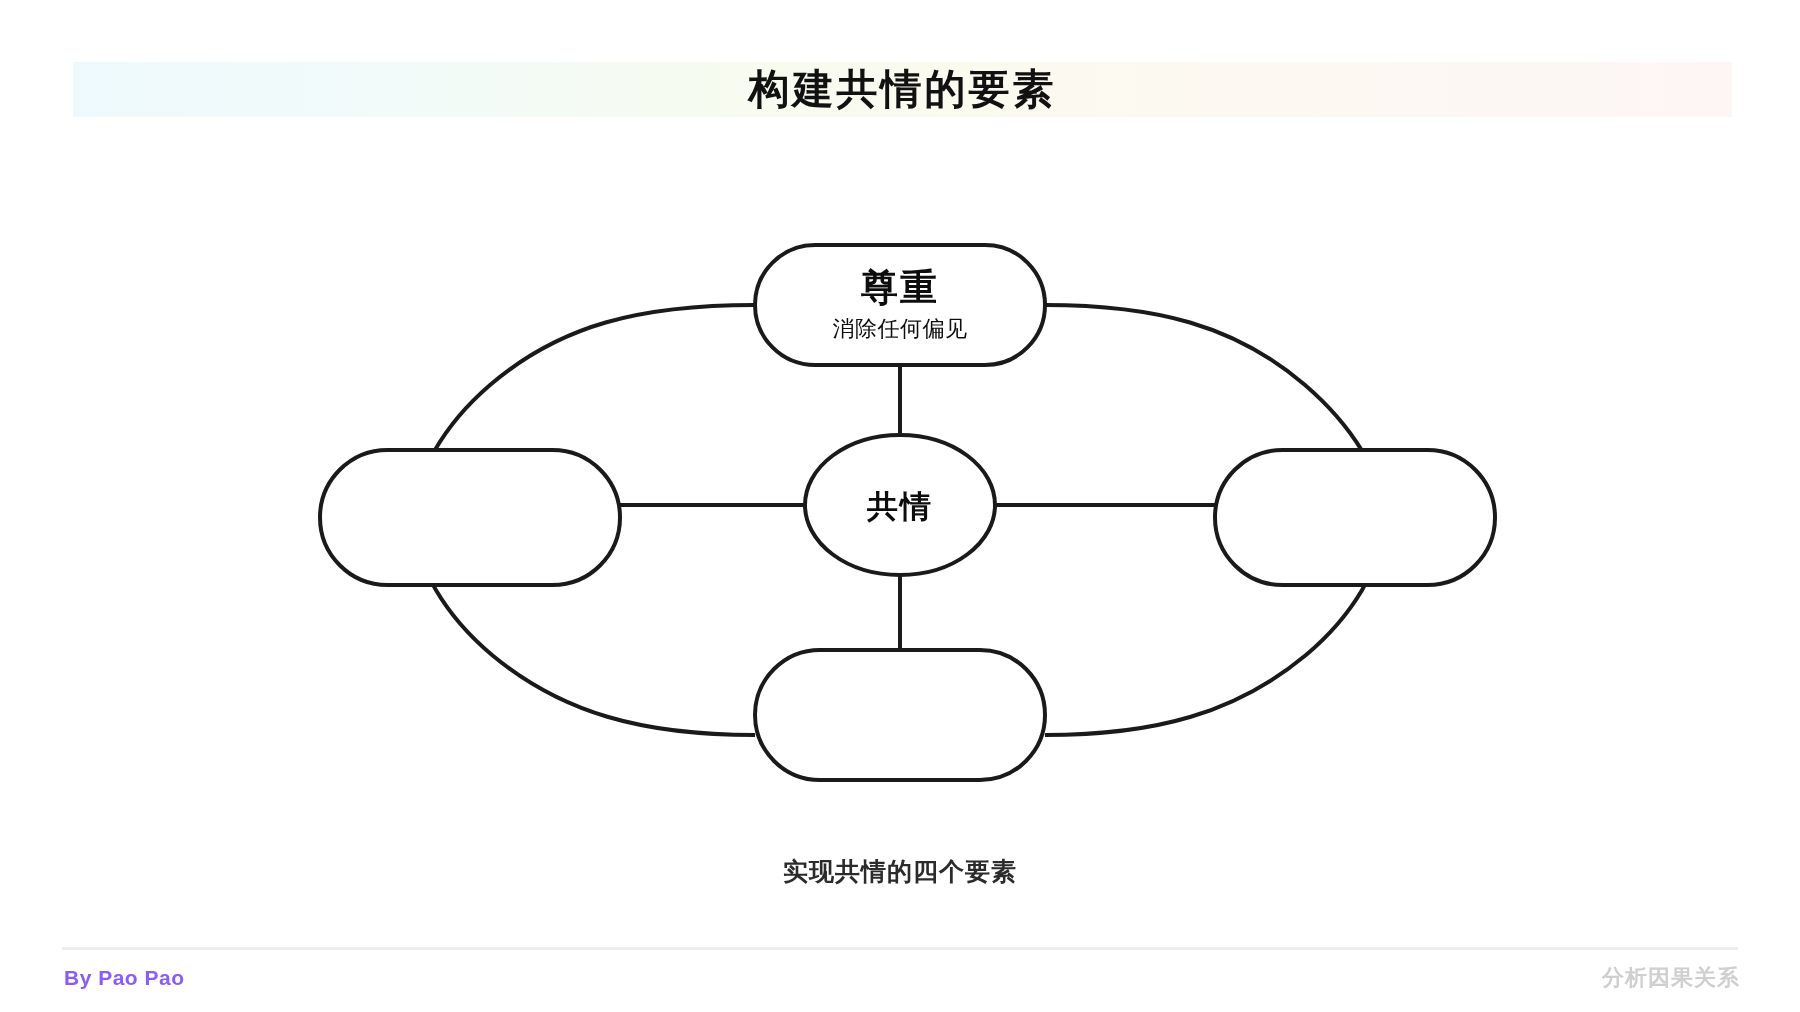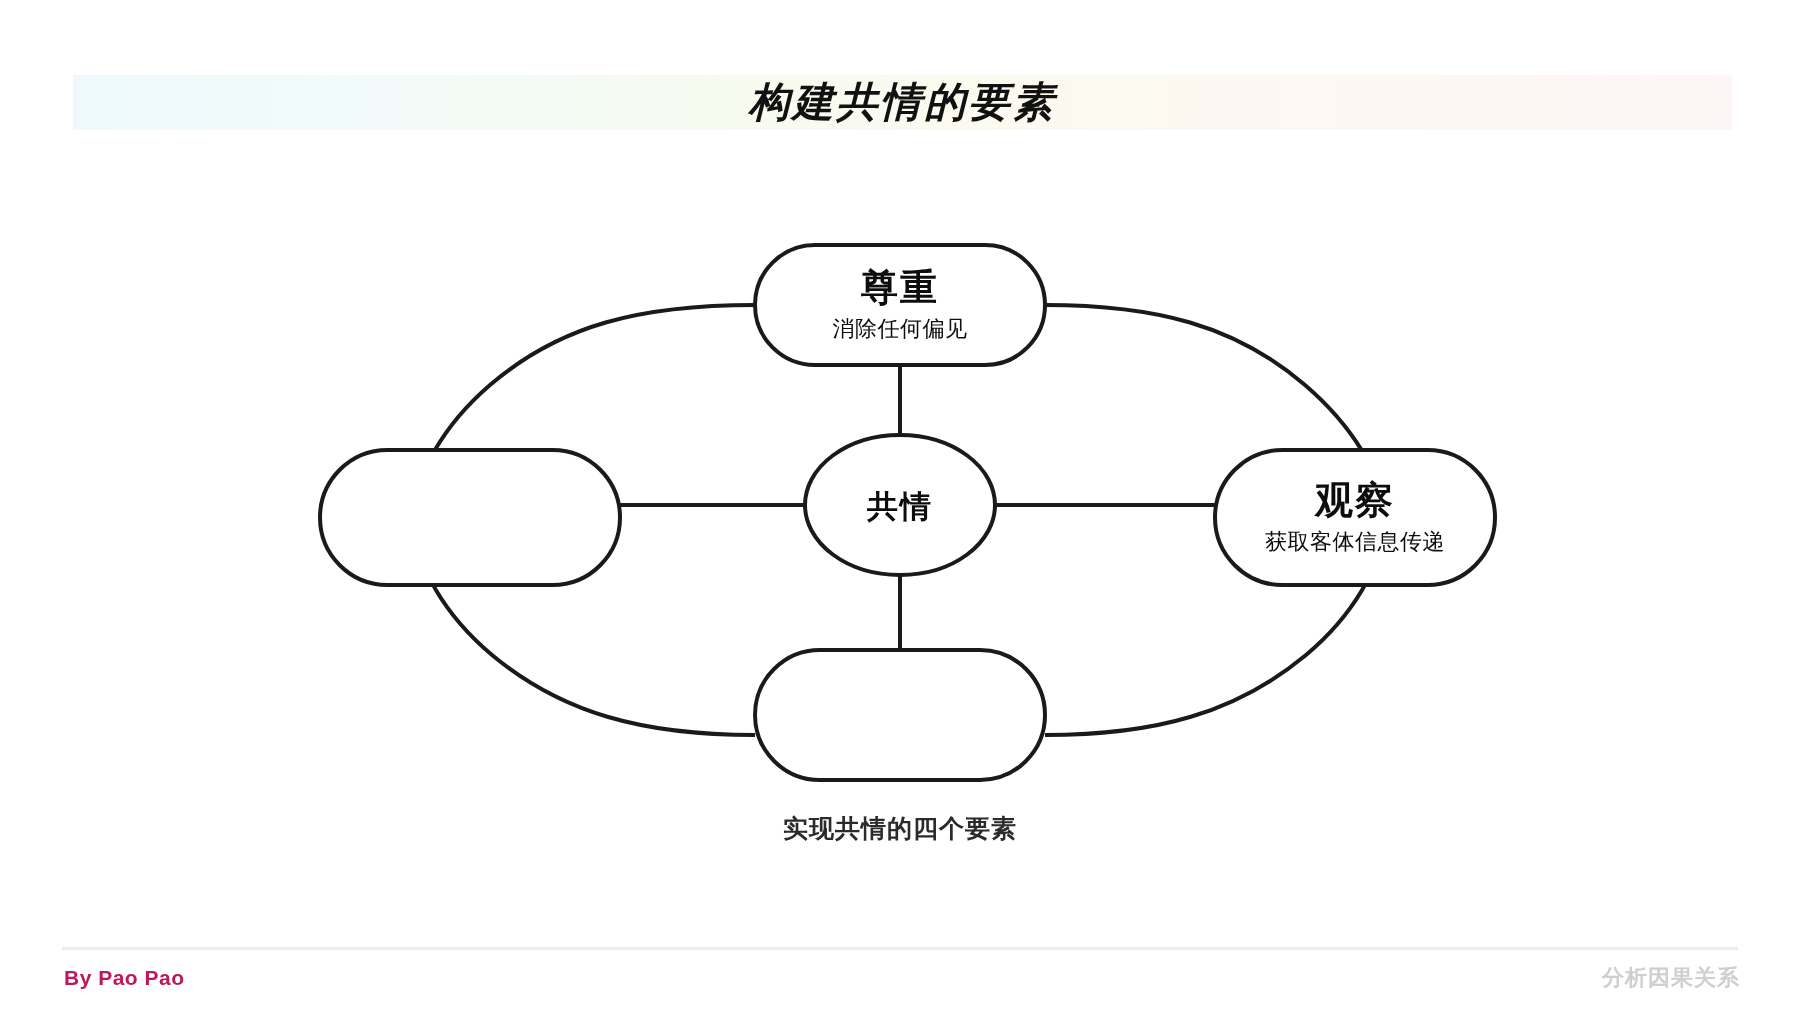--- a/index.html
+++ b/index.html
@@ -16,22 +16,21 @@
   }
 
   
   .title-banner {
     position: absolute;
     left: 0;
     top: 48px;
     width: 1800px;
     height: 82px;
     display: flex;
-    align-items: flex-end;
-    font-style: italic;
+    align-items: center;
   }
   .title-bar-left,
   .title-bar-right {
     width: 11px;
     background: #333333;
     flex: 0 0 auto;
   }
   .title-bar-left { margin-left: 62px; }
   .title-bar-right { margin-right: 57px; }
   .title-gradient {
@@ -113,21 +112,21 @@
 
   .node-top .node-sub,
   .node-bottom .node-sub,
   .node-left .node-sub,
   .node-right .node-sub { font-size: 22px; }
 
   
   .caption {
     position: absolute;
     left: 0;
-    top: 812px;
+    top: 855px;
     width: 1800px;
     text-align: center;
     font-size: 25px;
     font-weight: bold;
     color: #2b2b2b;
     letter-spacing: 1px;
   }
 
   
   .footer-divider {
@@ -137,21 +136,21 @@
     width: 1676px;
     height: 3px;
     background: #ededed;
   }
   .footer-left {
     position: absolute;
     left: 64px;
     top: 966px;
     font-size: 21px;
     font-weight: bold;
-    color: #be185d;
+    color: #8b5cf6;
     letter-spacing: 0.5px;
   }
   .footer-right {
     position: absolute;
     right: 60px;
     top: 963px;
     font-size: 22px;
     font-weight: bold;
     color: #cfcfcf;
     letter-spacing: 1px;
@@ -196,24 +195,20 @@
     <div class="node node-top">
       <div class="node-title">尊重</div>
       <div class="node-sub">消除任何偏见</div>
     </div>
 
 
     <div class="node node-center">
       <div class="node-title">共情</div>
     </div>
 
-    <div class="node node-right">
-      <div class="node-title">观察</div>
-      <div class="node-sub">获取客体信息传递</div>
-    </div>
 
 
   </div>
 </div>
 
 <div class="caption">实现共情的四个要素</div>
 
 <div class="footer-divider"></div>
 <div class="footer-left">By Pao Pao</div>
 <div class="footer-right">分析因果关系</div>

